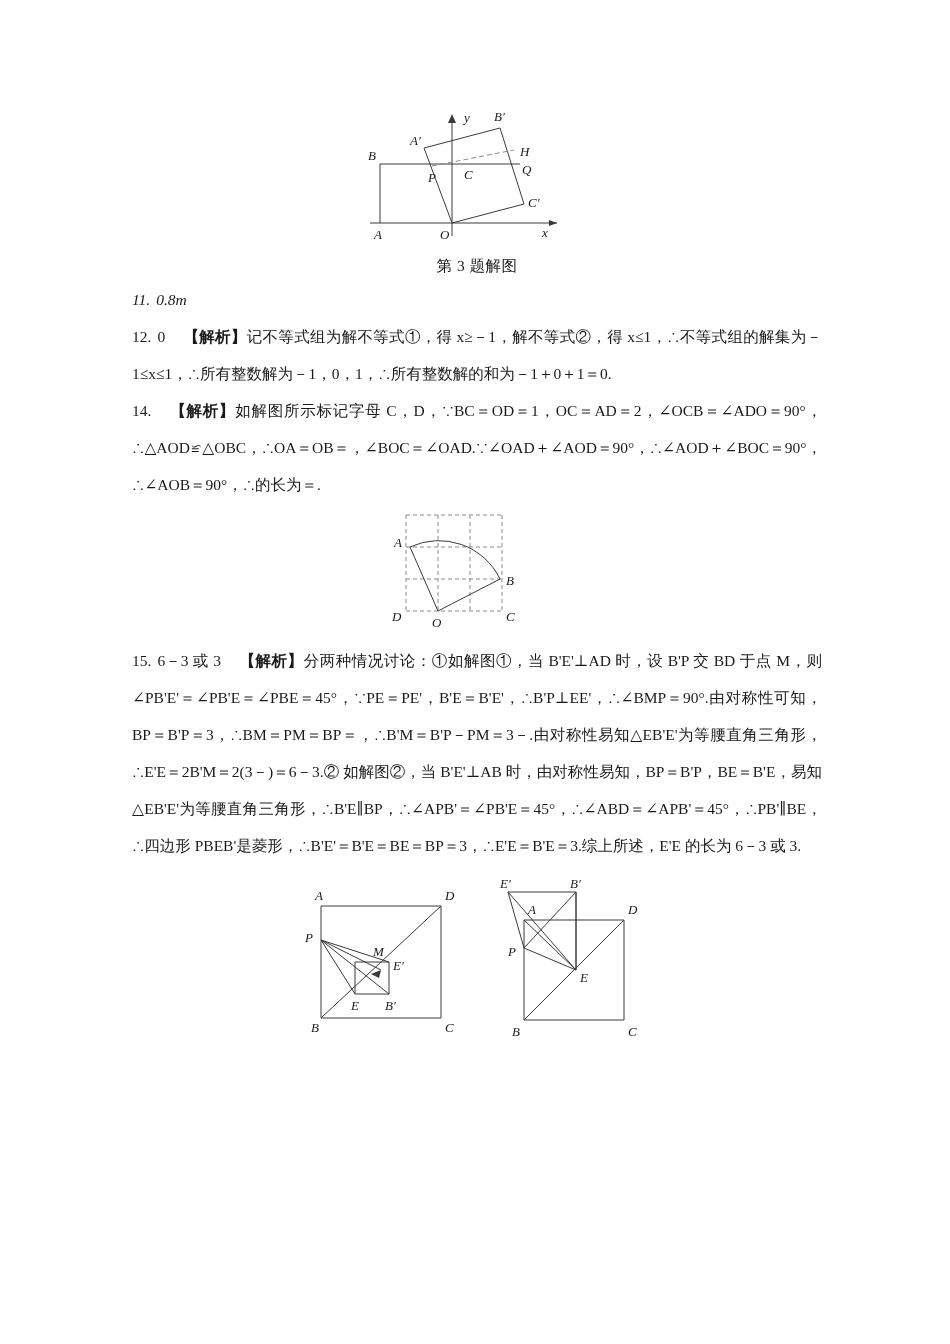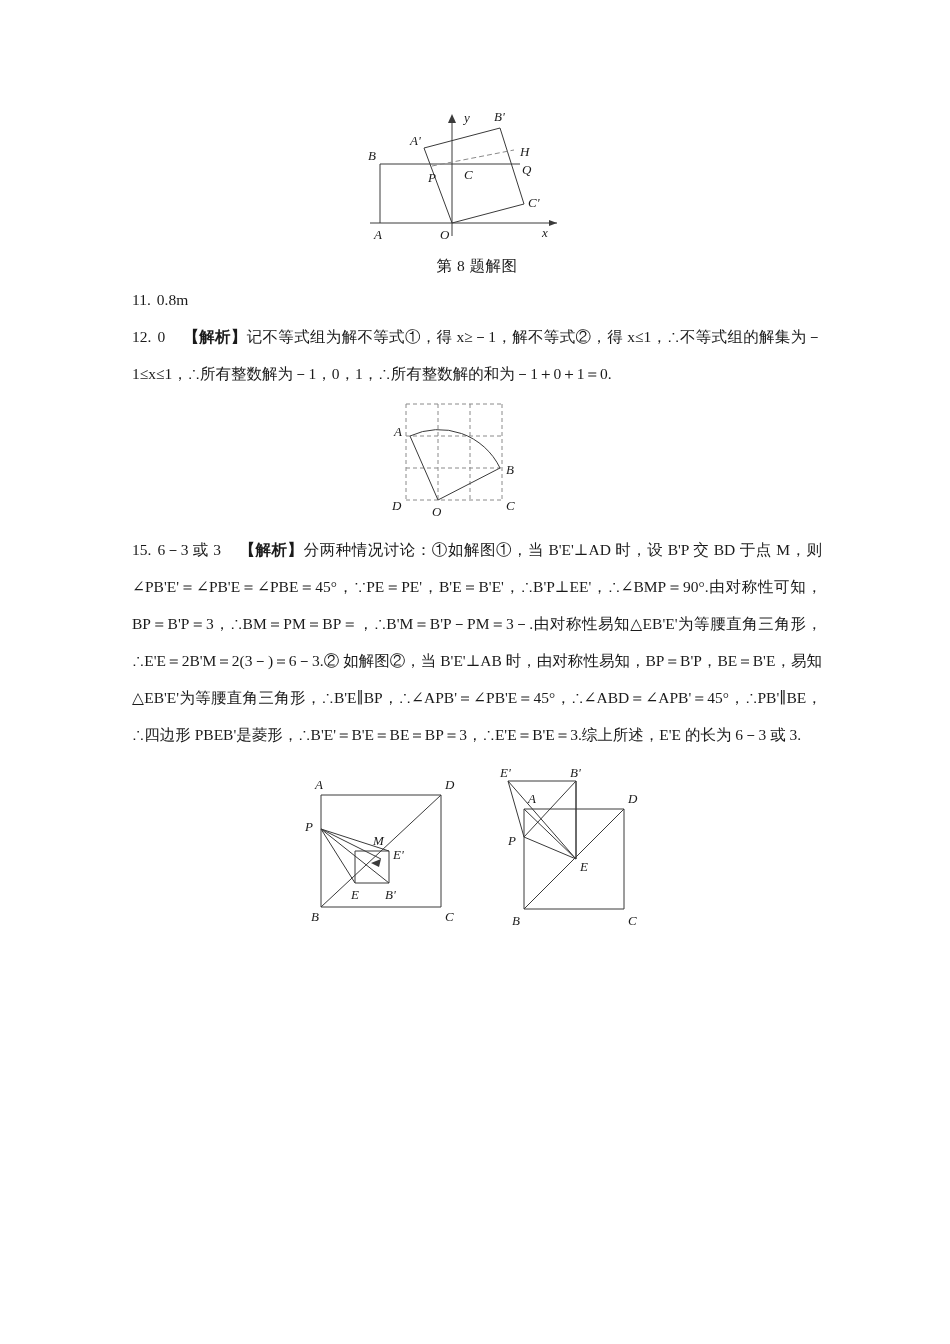--- a/index.html
+++ b/index.html
@@ -39,20 +39,21 @@
   
   .para {
     font-size: 15.5px;
     line-height: 37px;
     text-align: justify;
     text-justify: inter-ideograph;
     margin: 0;
   }
   .para.first {
     margin-top: 4px;
+    font-style: italic;
   }
   .num {
     font-family: "Liberation Serif", serif;
   }
   .bold-label {
     font-weight: bold;
   }
   .gap {
     display: inline-block;
     width: 18px;
@@ -105,28 +106,29 @@
         <text x="58" y="49">A'</text>
         <text x="142" y="25">B'</text>
         <text x="112" y="83">C</text>
         <text x="76" y="86">P</text>
         <text x="176" y="111">C'</text>
         <text x="168" y="60">H</text>
         <text x="170" y="78">Q</text>
         <text x="112" y="26">y</text>
         <text x="190" y="141">x</text>
       </svg>
-      <div class="figure-caption">第 8 题解图</div>
+      <div class="figure-caption">第 3 题解图</div>
     </div>
 
     <p class="para first"><span class="num">11.</span><span class="sp"></span><span>0.8m</span></p>
 
     <p class="para"><span class="num">12.</span><span class="sp"></span><span>0</span><span class="gap"></span><span class="bold-label">【解析】</span><span>记不等式组为解不等式①，得 x≥－1，解不等式②，得 x≤1，∴不等式组的解集为－1≤x≤1，∴所有整数解为－1，0，1，∴所有整数解的和为－1＋0＋1＝0.</span></p>
 
 
+    <p class="para"><span class="num">14.</span><span class="gap"></span><span class="bold-label">【解析】</span><span>如解图所示标记字母 C，D，∵BC＝OD＝1，OC＝AD＝2，∠OCB＝∠ADO＝90°，∴△AOD≌△OBC，∴OA＝OB＝，∠BOC＝∠OAD.∵∠OAD＋∠AOD＝90°，∴∠AOD＋∠BOC＝90°，∴∠AOB＝90°，∴的长为＝.</span></p>
 
     <div class="figure-block" style="margin-top:6px;">
       <svg width="230" height="125" viewBox="0 0 230 125">
 
         <g stroke="#8a8a8a" stroke-width="1" stroke-dasharray="4,3" fill="none">
           <line x1="44" y1="6" x2="44" y2="102"></line>
           <line x1="76" y1="6" x2="76" y2="102"></line>
           <line x1="108" y1="6" x2="108" y2="102"></line>
           <line x1="140" y1="6" x2="140" y2="102"></line>
           <line x1="44" y1="6" x2="140" y2="6"></line>

